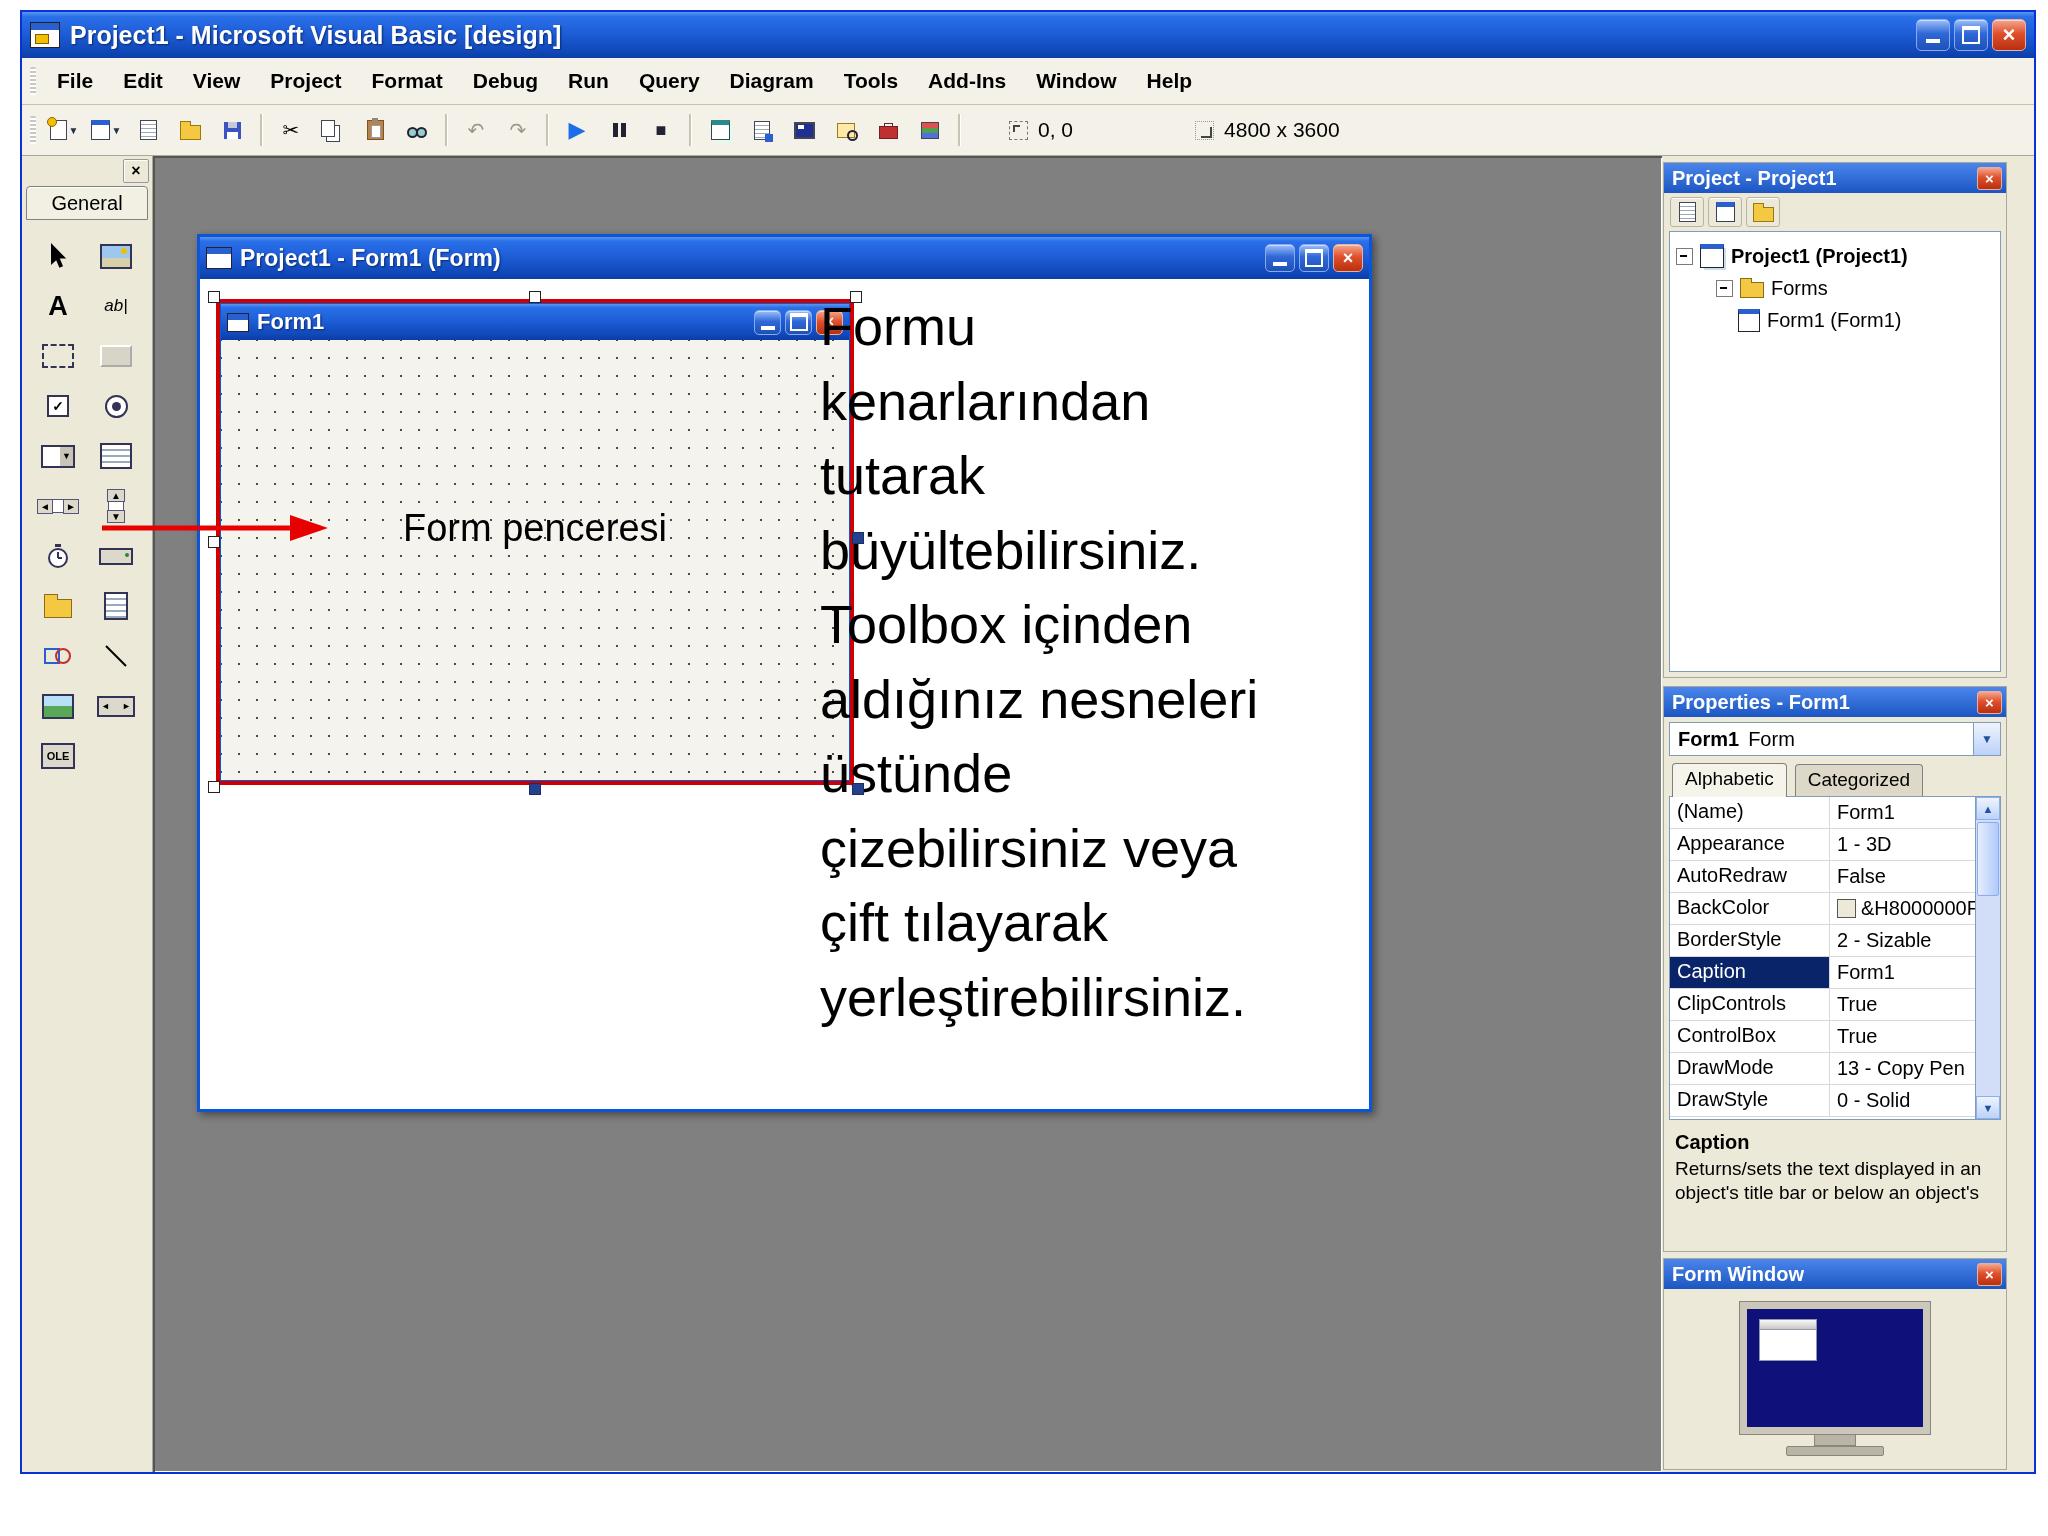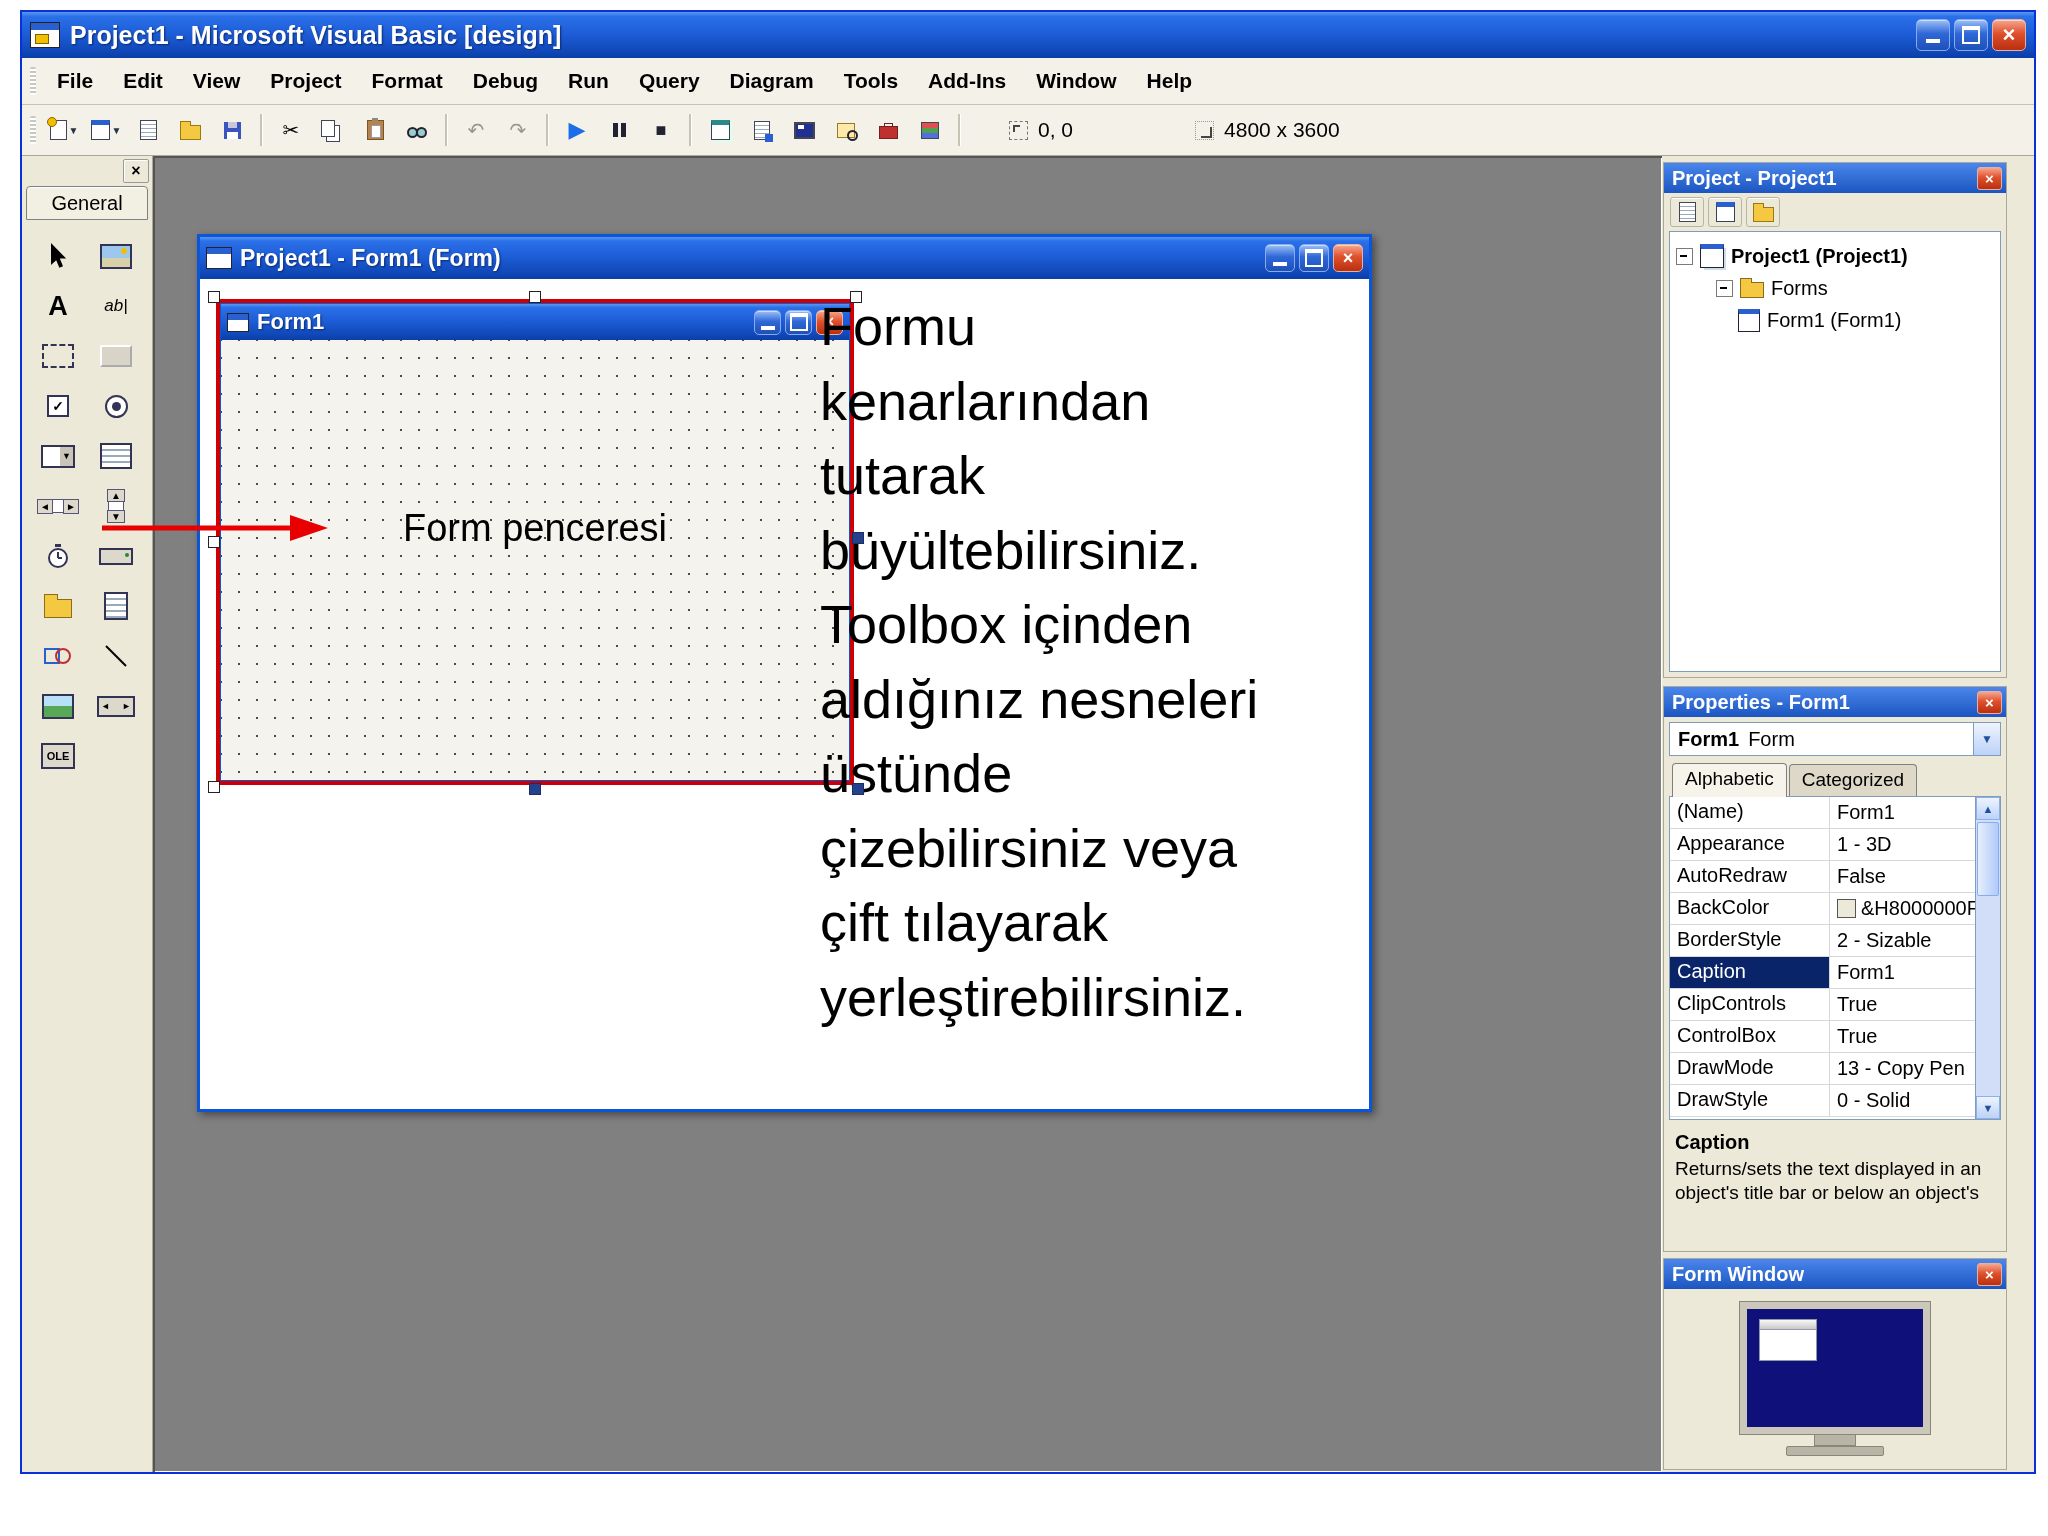--- a/index.html
+++ b/index.html
@@ -173,21 +173,21 @@
   .ico-folder{width:22px;height:14px;background:#f5c842;border:1px solid #8a6c1a;position:relative;flex:0 0 auto;margin-top:4px;}
   .ico-folder:before{content:"";position:absolute;left:-1px;top:-5px;width:10px;height:4px;background:#f5c842;border:1px solid #8a6c1a;border-bottom:none;}
   .ico-form{width:20px;height:17px;background:#fff;border:1px solid #223;border-top:5px solid #2a5fd0;flex:0 0 auto;}
   .bold{font-weight:bold;}
   
   .objcombo{margin:5px;height:32px;background:#fff;border:1px solid #7f9db9;display:flex;align-items:center;font-size:20px;}
   .objcombo .nm{font-weight:bold;padding-left:8px;}
   .objcombo .tp{padding-left:9px;flex:1;}
   .combo-btn{width:27px;height:100%;background:linear-gradient(180deg,#eef4fe,#bcd2f8);border-left:1px solid #7f9db9;
     display:flex;align-items:center;justify-content:center;font-size:12px;color:#2050a0;padding:0;border-top:none;border-right:none;border-bottom:none;}
-  .ptabs{display:flex;align-items:flex-end;padding:2px 8px 0 8px;gap:2px;height:33px;}
+  .ptabs{display:flex;align-items:flex-end;padding:2px 8px 0 8px;gap:8px;height:33px;}
   .ptab{border:1px solid #808080;border-bottom:none;border-radius:4px 4px 0 0;padding:4px 12px 5px 12px;font-size:19px;background:#ddd8c8;}
   .ptab.active{background:#f5f3ea;position:relative;top:1px;padding-bottom:7px;}
   .pgrid{margin:0 5px;border:1px solid #7f9db9;background:#fff;display:flex;height:322px;}
   .pgrid-rows{flex:1;overflow:hidden;}
   .prow{display:flex;height:31px;border-bottom:1px solid #d8d8d8;font-size:20px;align-items:stretch;}
   .pname{width:160px;flex:0 0 auto;padding:3px 7px;border-right:1px solid #d8d8d8;box-sizing:border-box;white-space:nowrap;overflow:hidden;}
   .pval{flex:1;padding:3px 7px;white-space:nowrap;overflow:hidden;display:flex;align-items:center;gap:5px;}
   .prow.sel .pname{background:#0a246a;color:#fff;}
   .swatch{width:17px;height:17px;background:#ece9d8;border:1px solid #555;flex:0 0 auto;}
   .sb{width:24px;flex:0 0 auto;background:#d2ddf8;border-left:1px solid #7f9db9;display:flex;flex-direction:column;}

